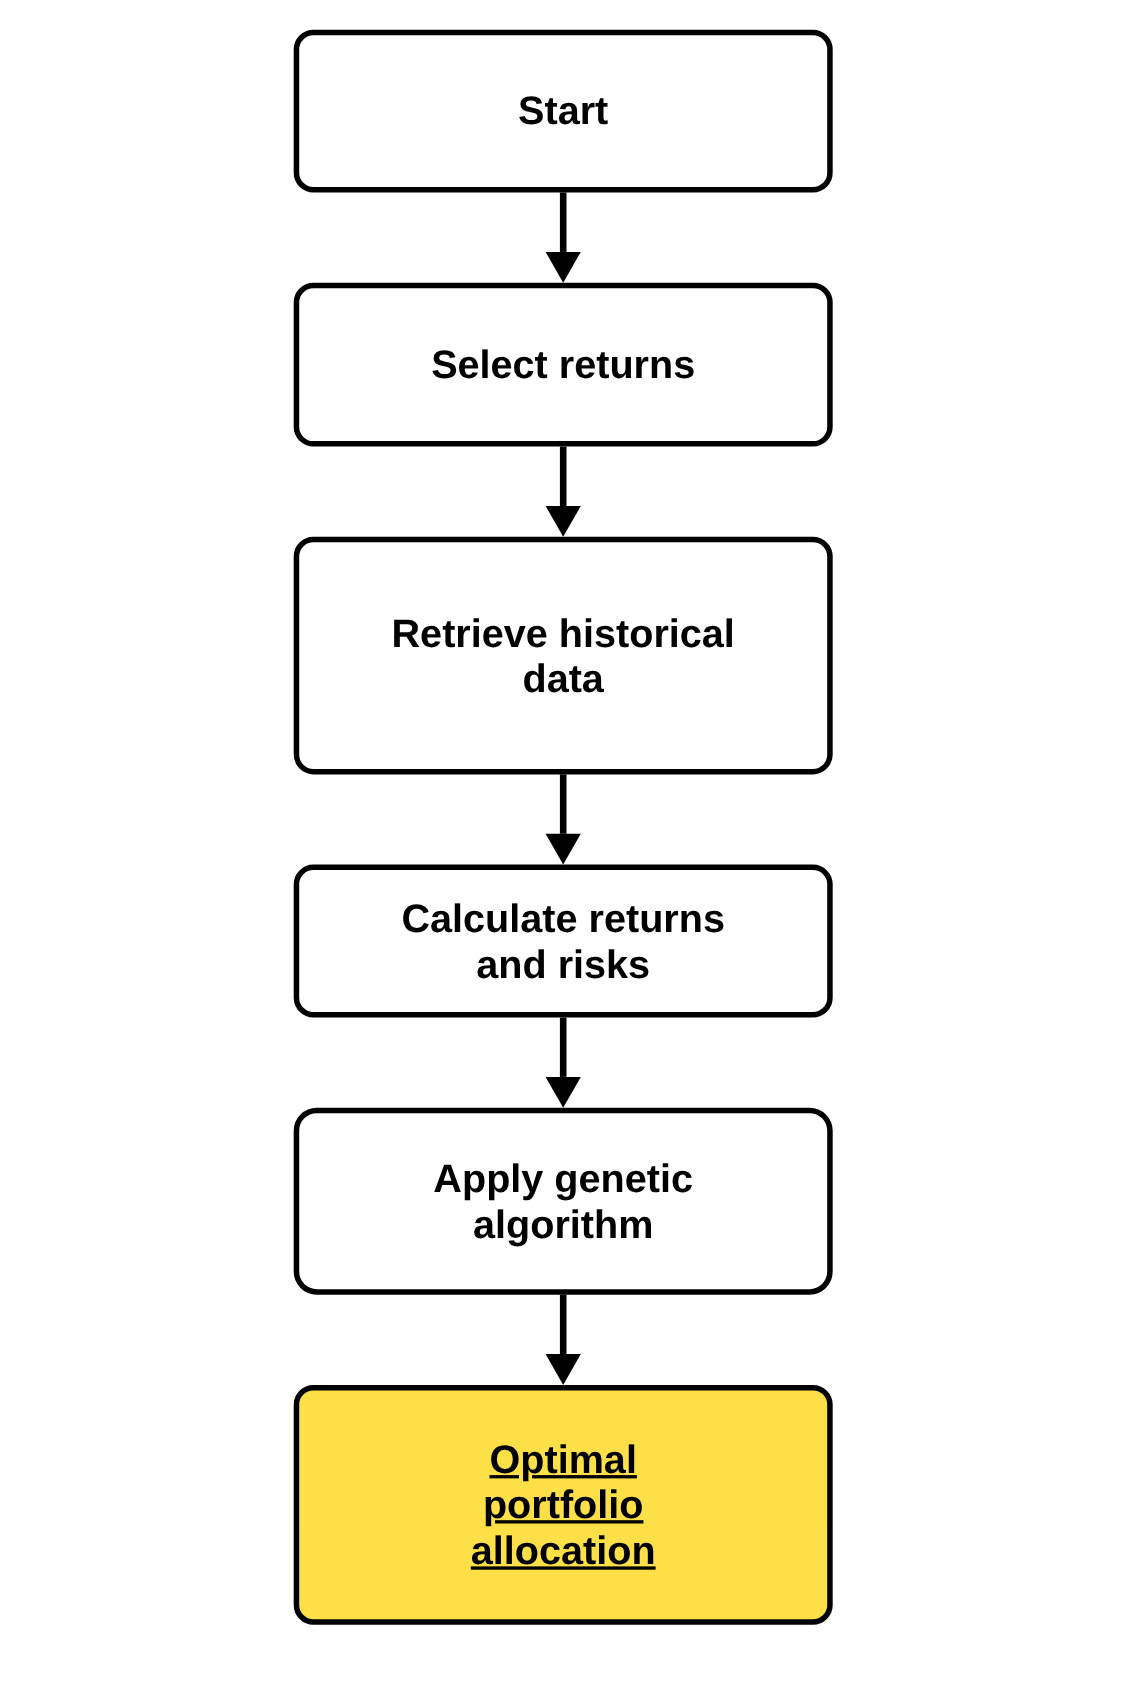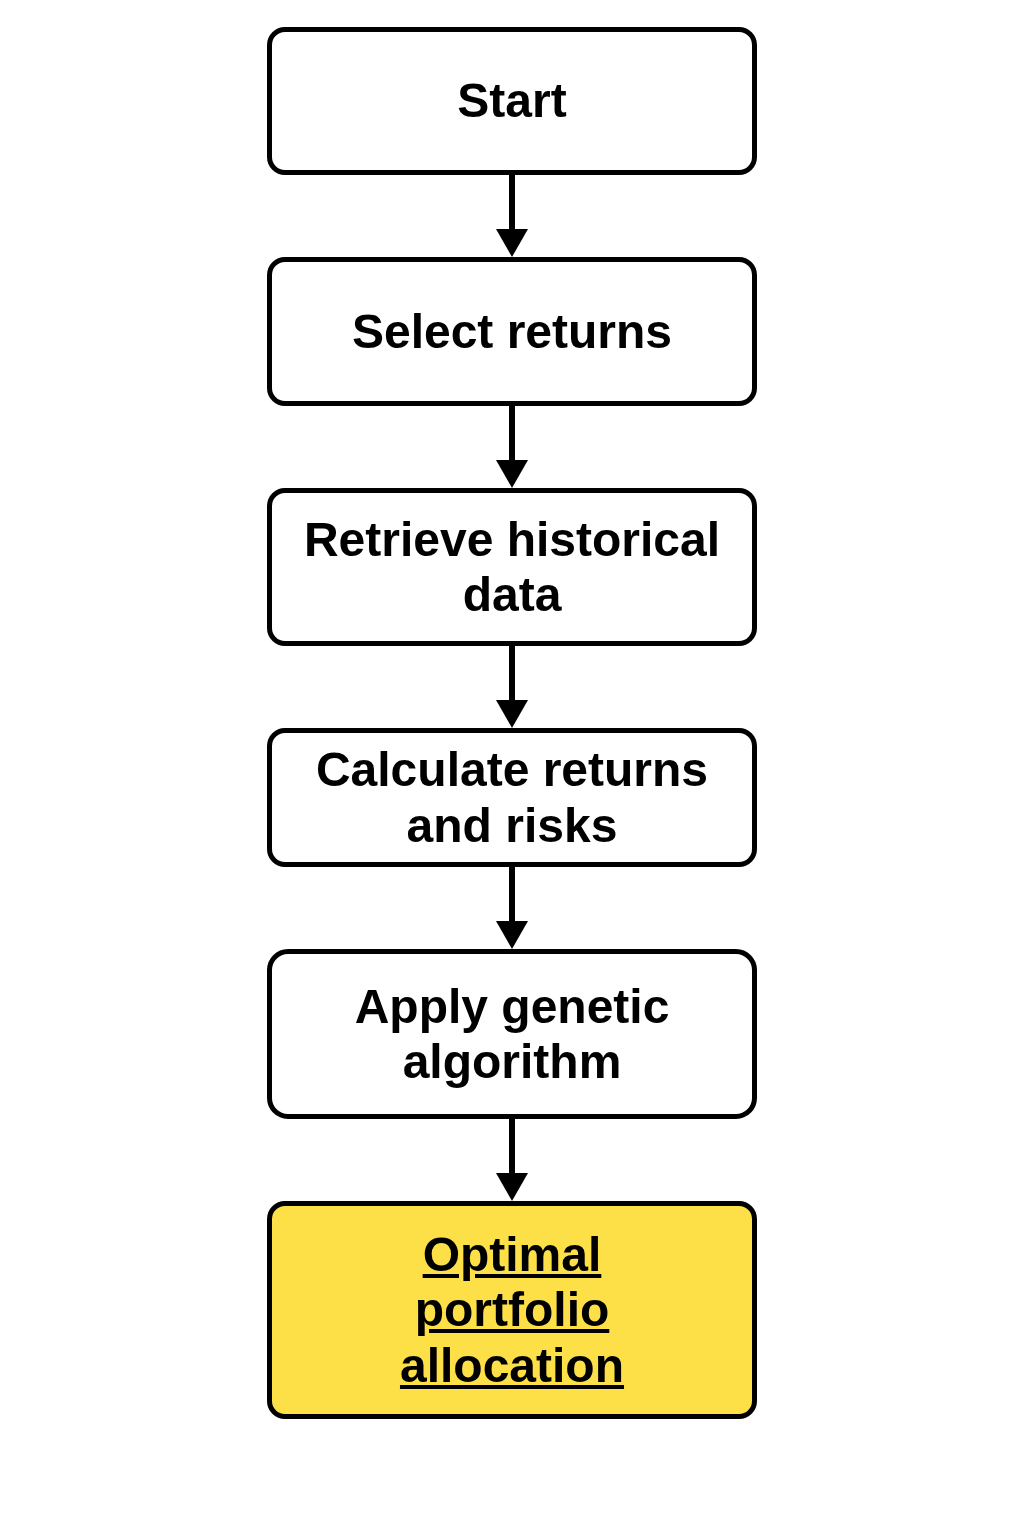--- a/index.html
+++ b/index.html
@@ -28,35 +28,35 @@
     box-sizing: border-box;
     width: 490px;
     border: 5px solid #000000;
     border-radius: 18px;
     background: #ffffff;
     display: flex;
     align-items: center;
     justify-content: center;
   }
   .node .label {
-    font-size: 48px;
+    font-size: 36px;
     font-weight: bold;
     color: #000000;
     text-align: center;
     white-space: pre-line;
     line-height: 1.15;
     padding: 0 10px;
   }
   .node.highlight {
     background: #fde047;
     text-decoration: underline;
   }
   .h1 { height: 148px; }
   .h2 { height: 149px; }
-  .h3 { height: 158px; }
+  .h3 { height: 216px; }
   .h4 { height: 139px; }
   .h5 { height: 170px; border-radius: 21px; }
   .h6 { height: 218px; }
   .arrow {
     height: 82px;
     display: flex;
     flex-direction: column;
     align-items: center;
   }
   .arrow .stem {

